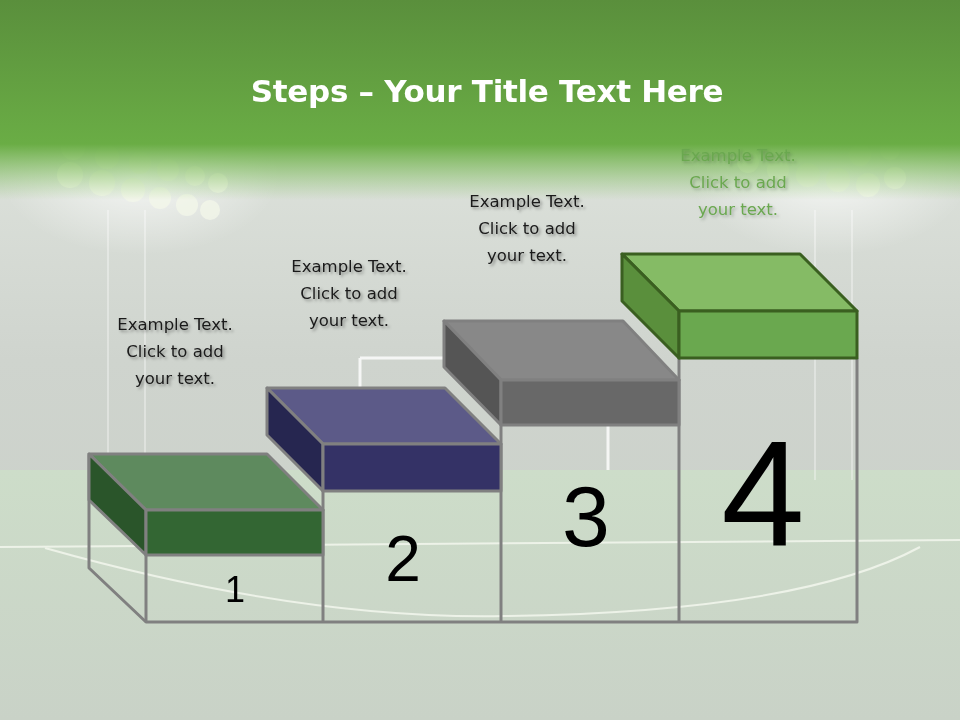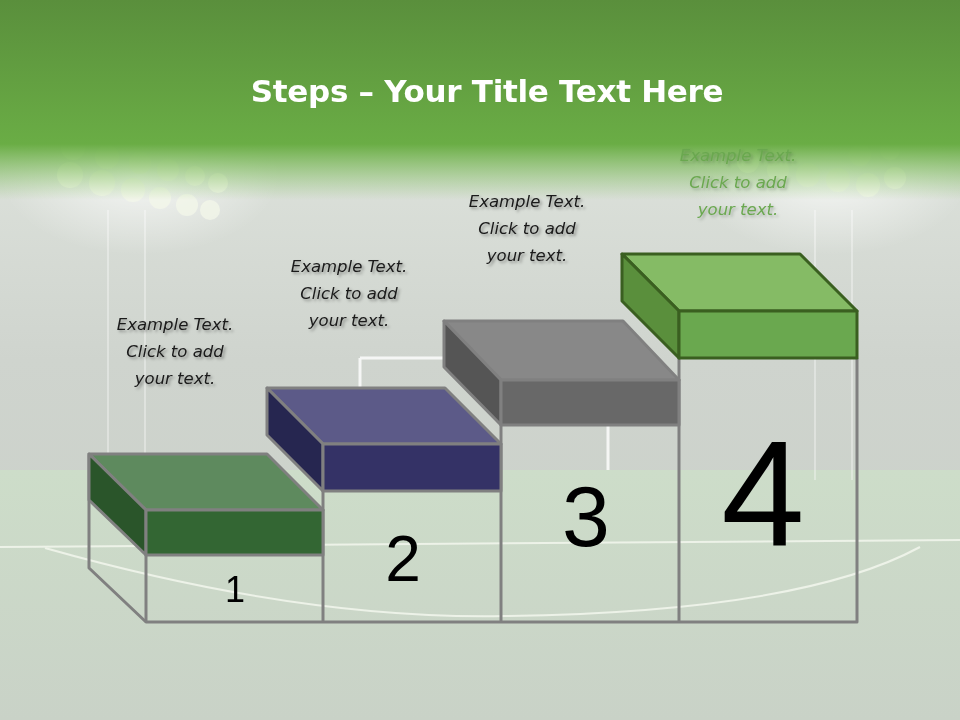--- a/index.html
+++ b/index.html
@@ -8,21 +8,21 @@
   .bg { position: absolute; inset: 0; width: 960px; height: 720px; }
   .title {
     position: absolute; left: 0; top: 52px; width: 960px; text-align: center;
     color: #ffffff; font-size: 31px; font-family: "DejaVu Sans", sans-serif;
     letter-spacing: -0.3px;
     padding-left: 7px;
   }
   .title b { font-weight: bold; }
   .note {
     position: absolute; width: 180px; text-align: center;
-    font-family: "DejaVu Sans", sans-serif; font-style: italic;
+    font-family: "DejaVu Sans", sans-serif; 
     font-size: 16.5px; line-height: 27px; color: #1a1a1a;
     text-shadow: 2px 2px 3px rgba(0,0,0,0.35);
   }
   .note span { display: block; white-space: nowrap; }
   .note.green { color: #6aa84f; text-shadow: 2px 2px 3px rgba(60,80,60,0.35); }
   .num {
     position: absolute; font-family: "Liberation Sans", sans-serif; color: #000;
     text-align: center; line-height: 1;
   }
   svg.steps { position: absolute; left: 0; top: 0; }

